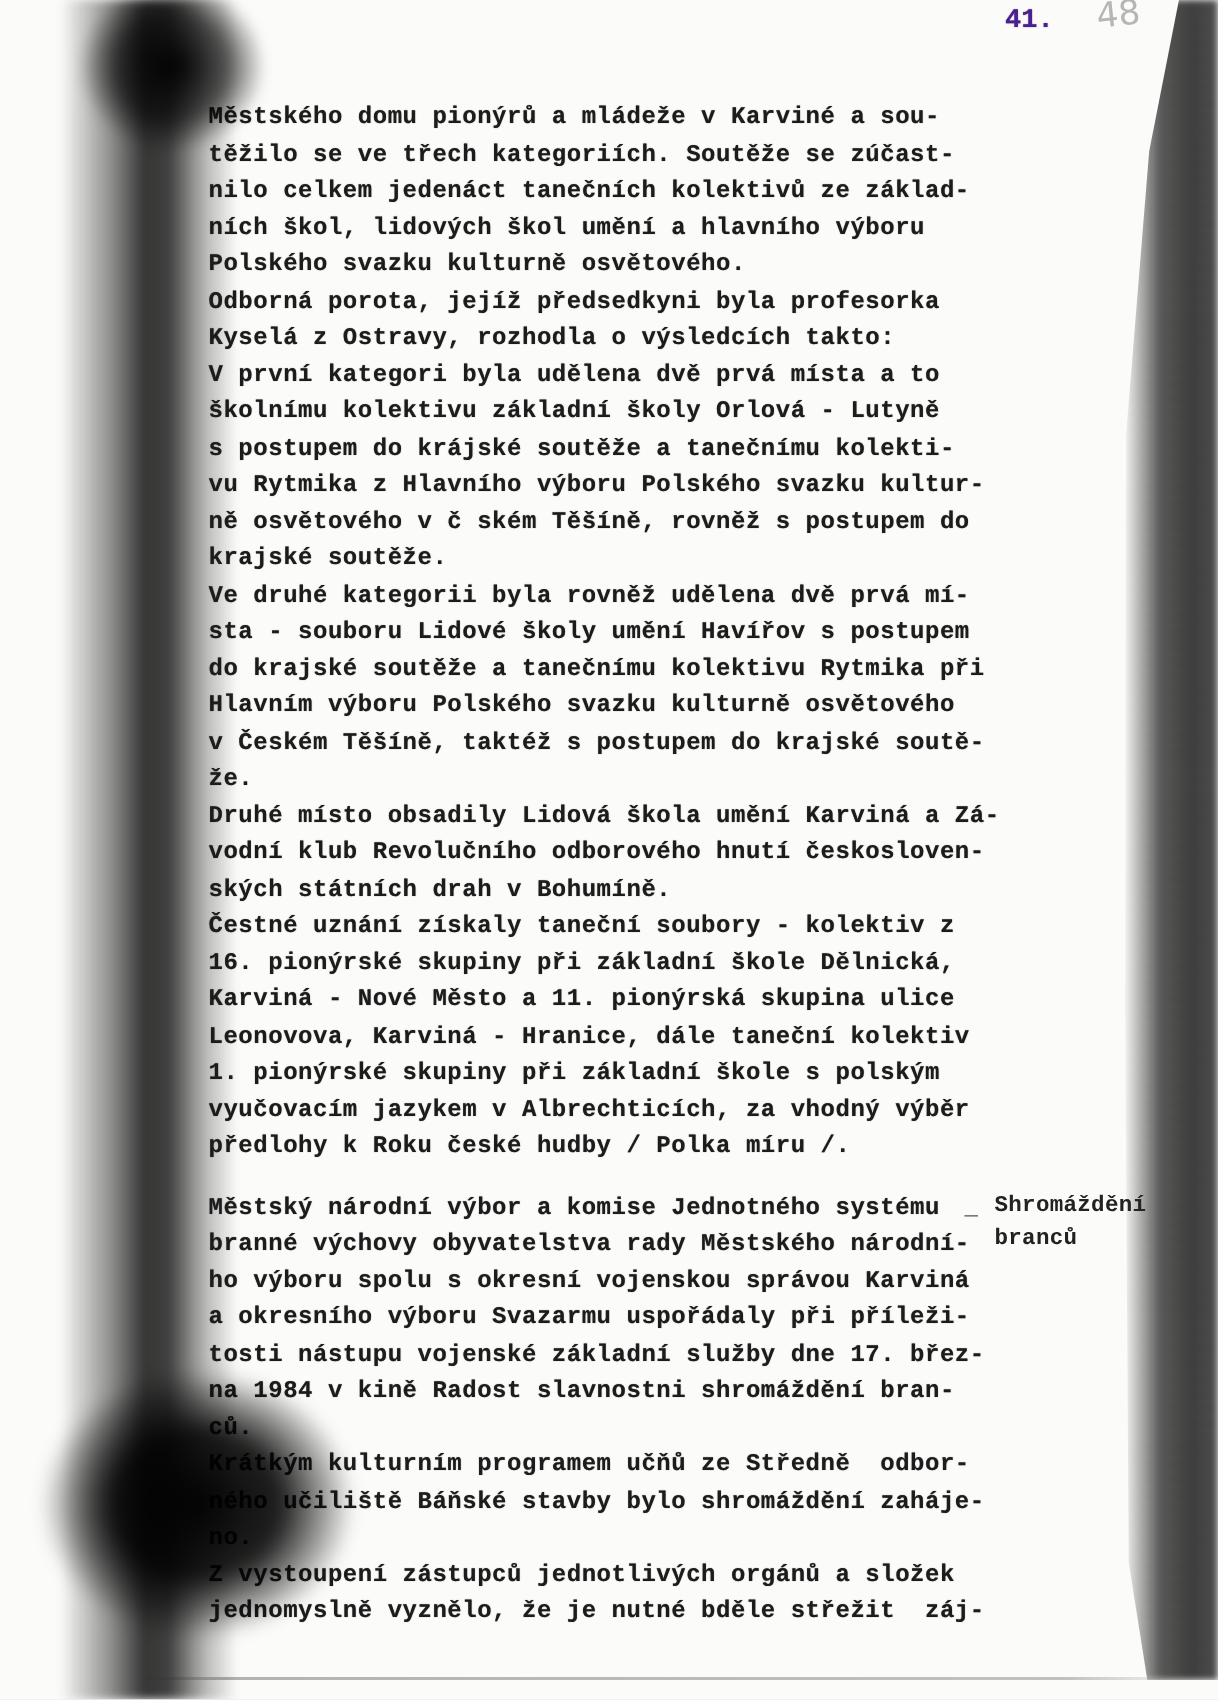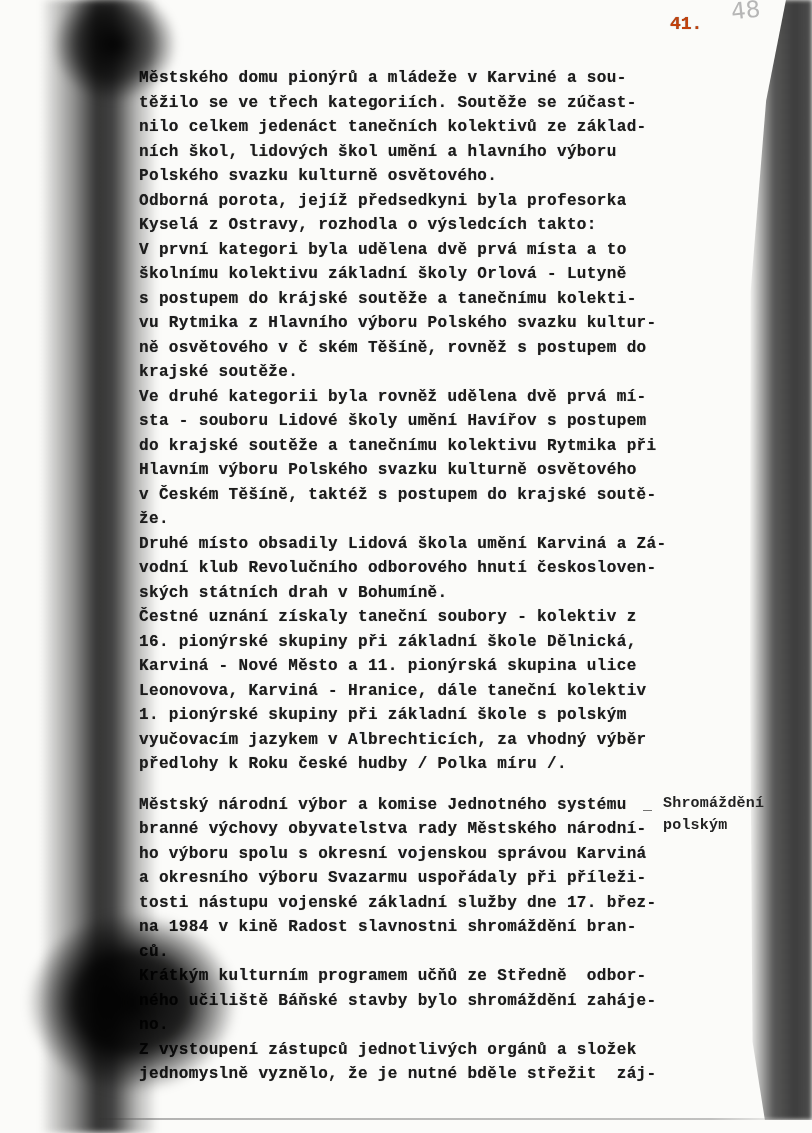--- a/index.html
+++ b/index.html
@@ -33,23 +33,23 @@
     color:#222;
     z-index:1;
   }
   .margin-dash {
     position:absolute; left:-20px; top:2px;
     color:#333; font-weight:700;
   }
 
   
   .page-num-typed {
-    position:absolute; left:670px; top:14px;
+    position:absolute; left:670px; top:4px;
     font:700 18px/20px "Liberation Mono", monospace;
-    color:#c2410c;
+    color:#4c1d95;
     text-shadow:0 0 0.8px rgba(0,0,0,0.6);
     z-index:1;
   }
   .page-num-hand {
     position:absolute; left:731px; top:-2px;
     font:400 23px/24px "DejaVu Sans", sans-serif;
     color:#b6b6b6;
     transform:rotate(-6deg);
     z-index:1;
   }
@@ -163,21 +163,21 @@
       </div>
       <div class="para">
         <div class="line">Z vystoupení zástupců jednotlivých orgánů a složek</div>
         <div class="line">jednomyslně vyznělo, že je nutné bděle střežit  záj-</div>
       </div>
     </div>
 
   <div class="margin-note">
     <span class="margin-dash">_</span>
     <div>Shromáždění</div>
-    <div>polským</div>
+    <div>branců</div>
   </div>
 
   <div class="page-num-typed">41.</div>
 
   <div class="page-num-hand">48</div>
 
   <div class="scan-band-left"></div>
   <div class="scan-blob-top"></div>
   <div class="scan-blob-bottom"></div>
   <div class="scan-band-right"></div>

